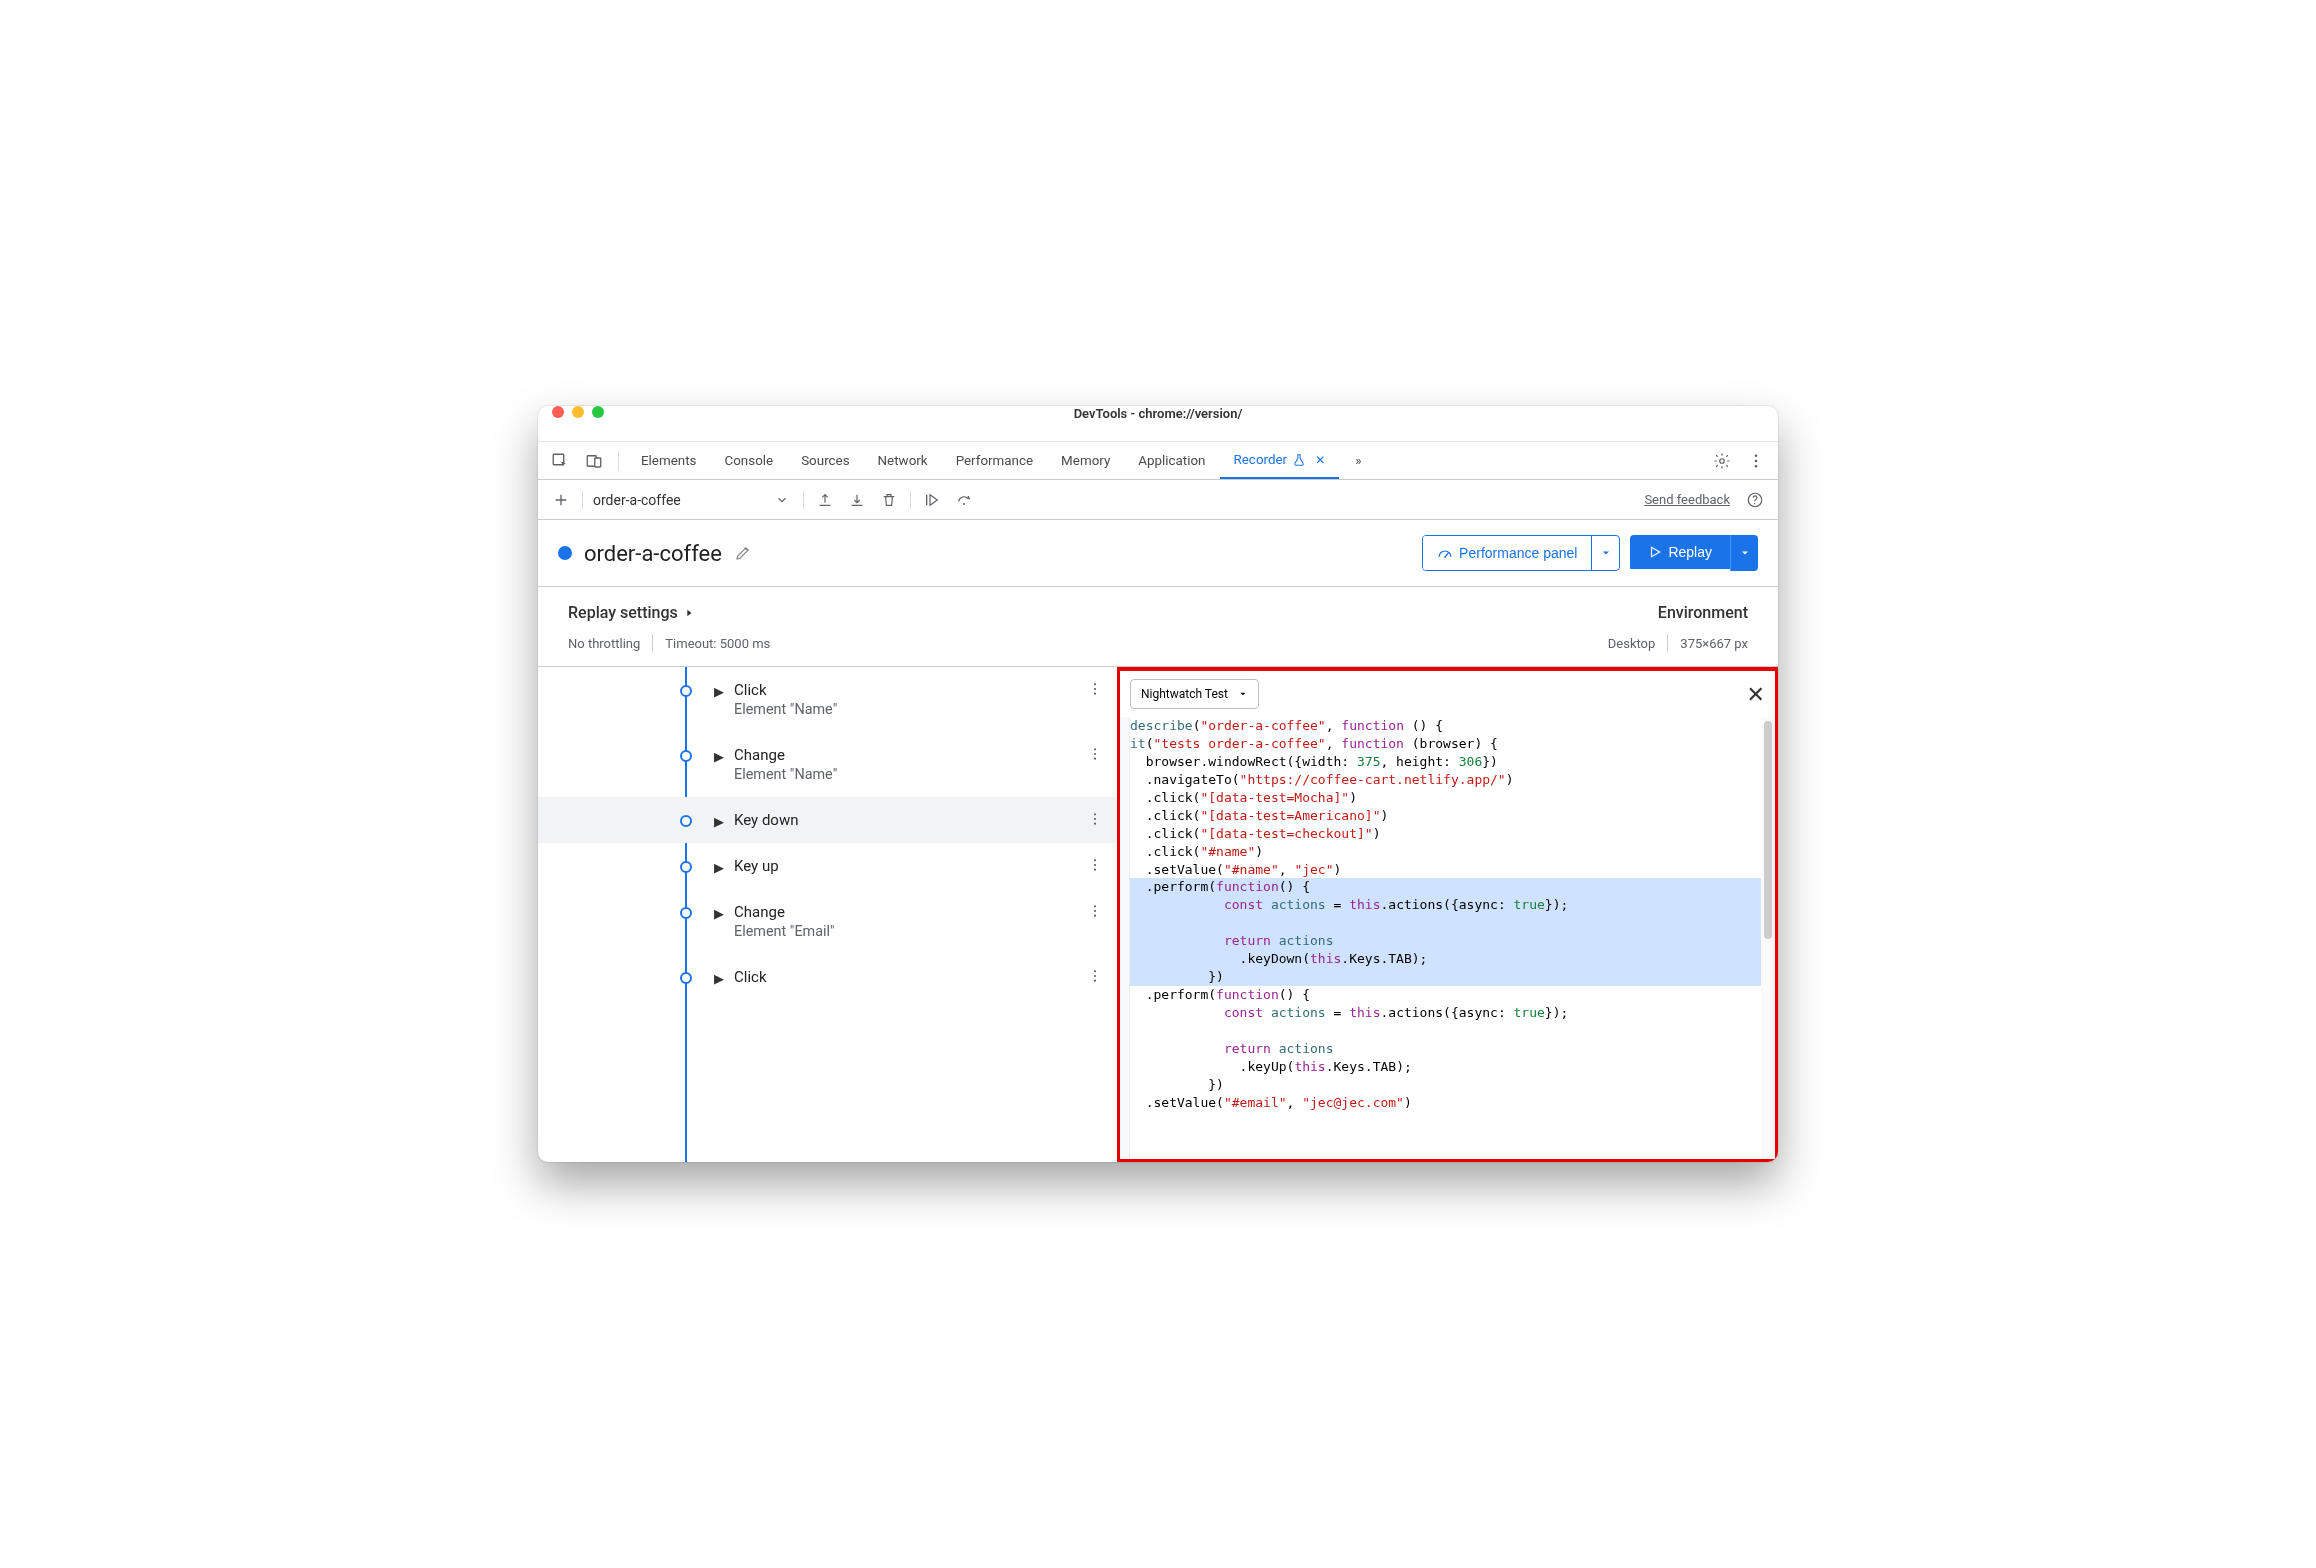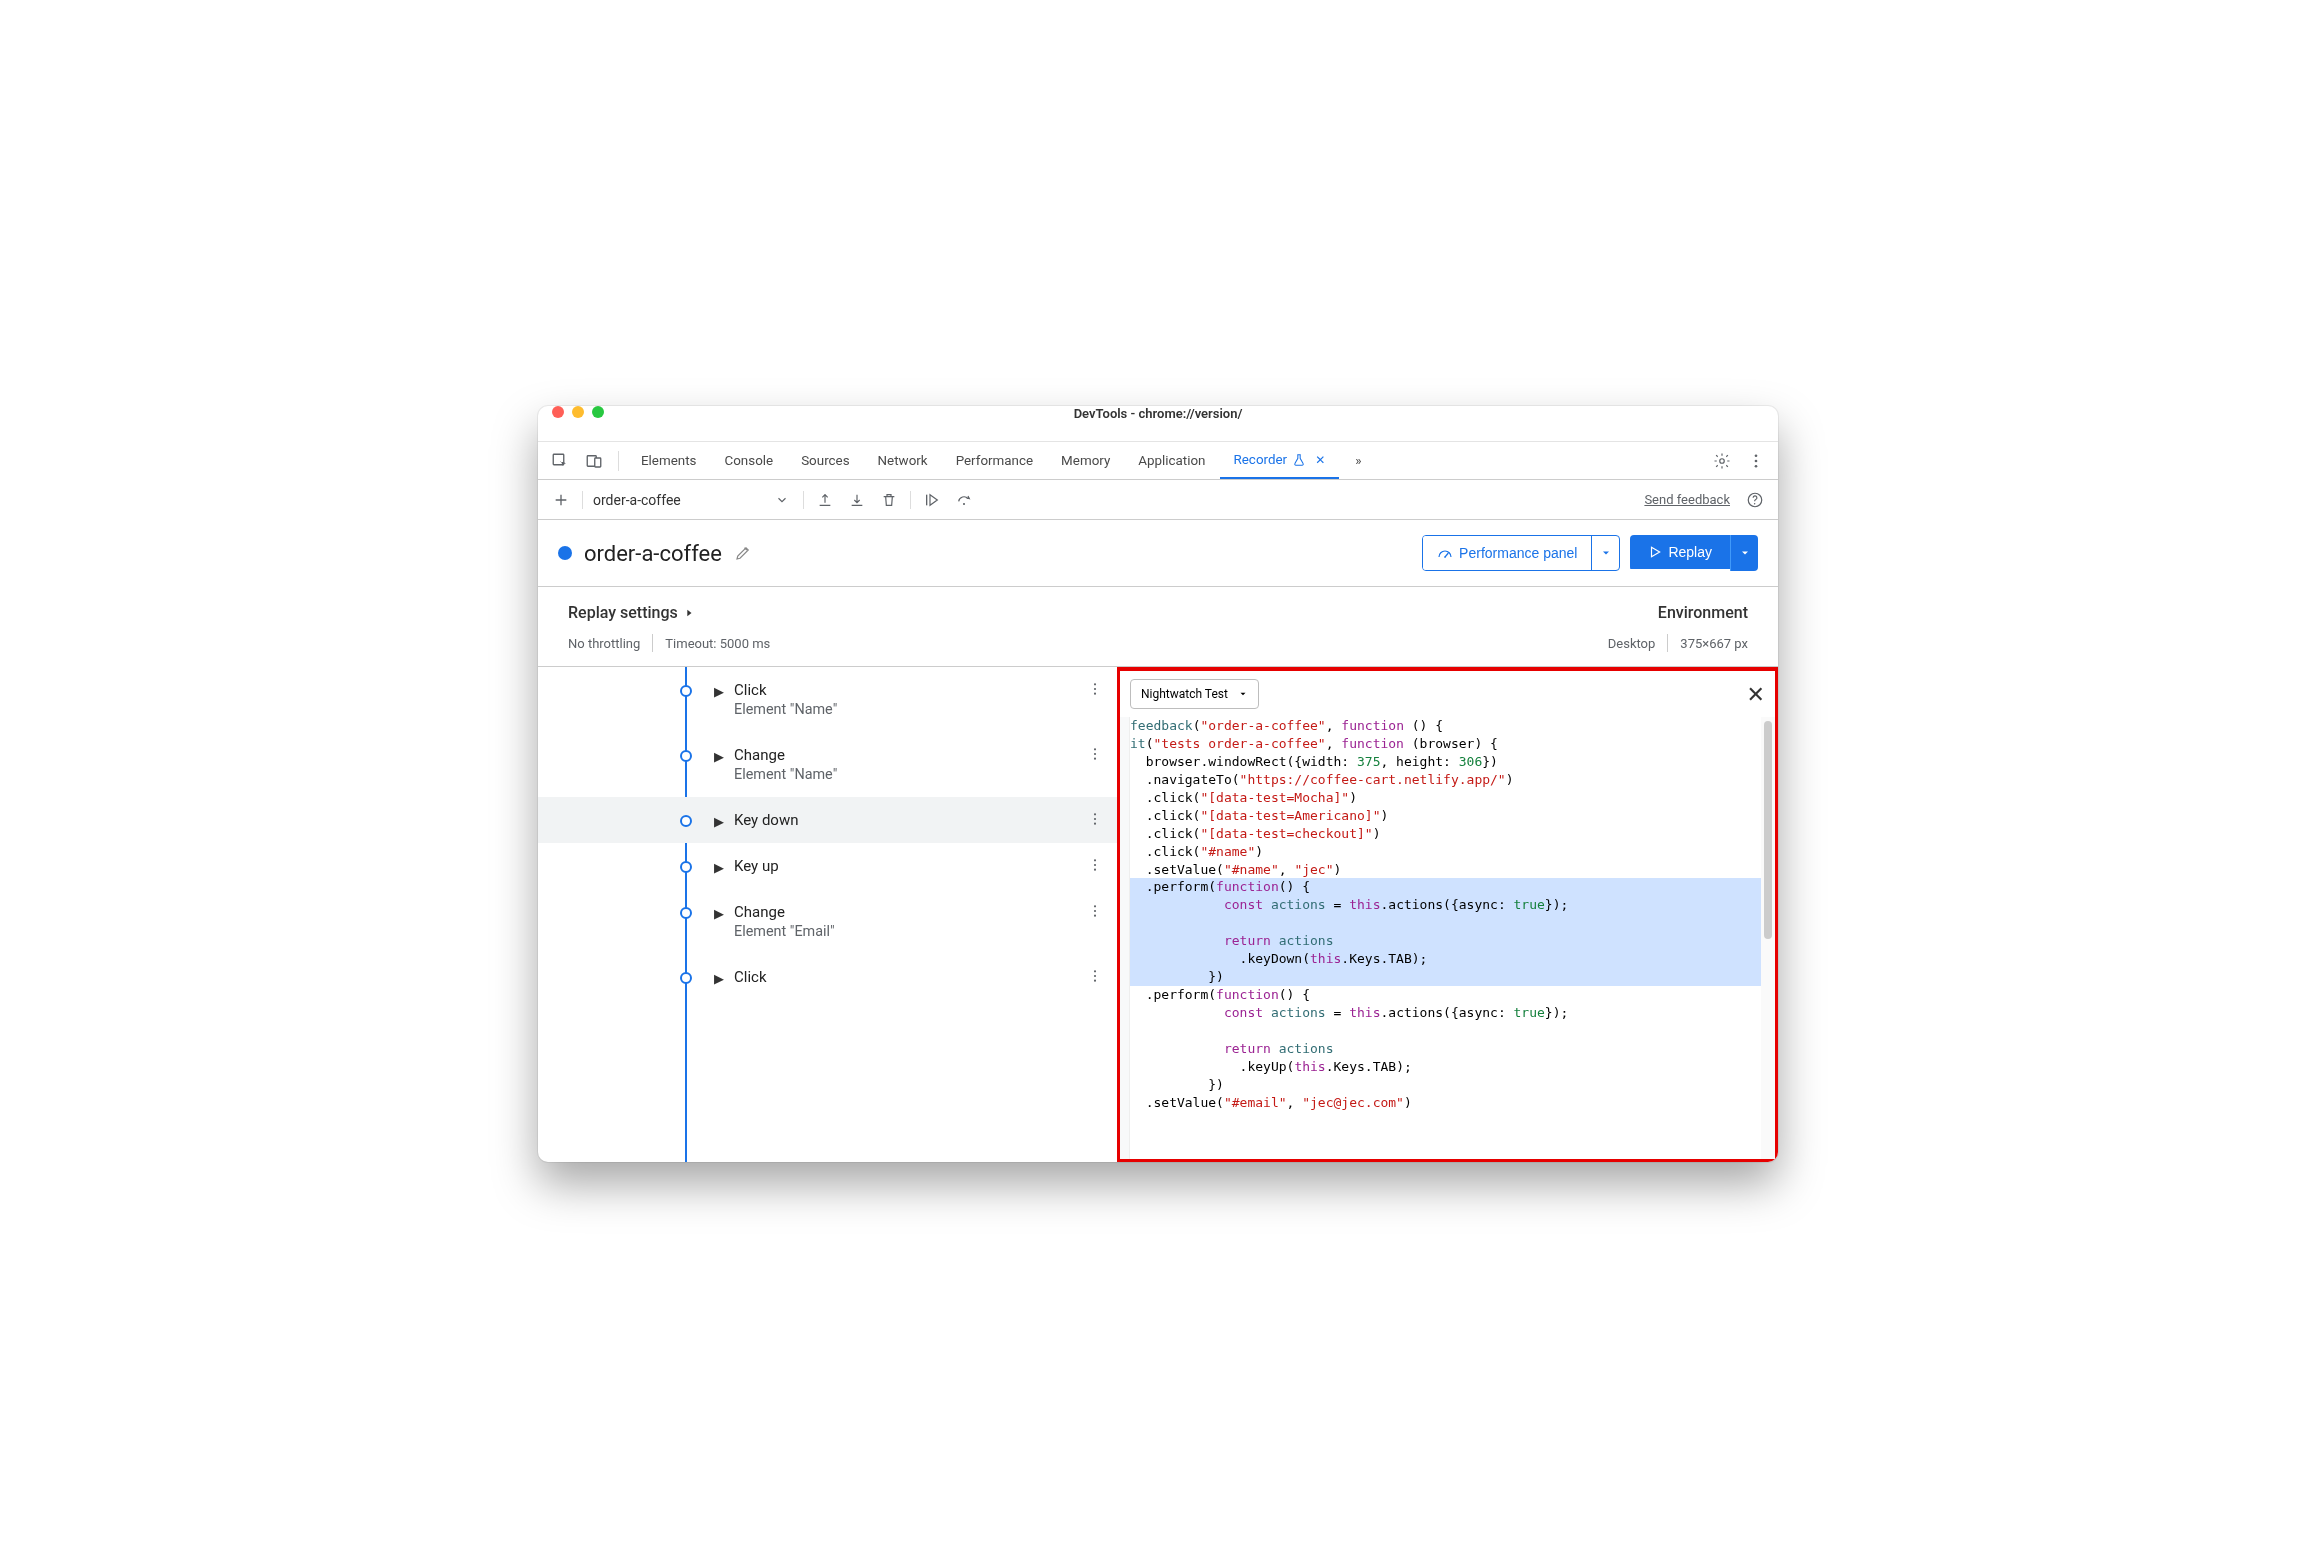--- a/index.html
+++ b/index.html
@@ -440,21 +440,21 @@
         <div class="dropdown">
           <span>Nightwatch Test</span>
           <svg width="10" height="10" viewBox="0 0 24 24" fill="currentColor">
               <path d="M6 9l6 6 6-6z"></path>
             </svg>
         </div>
         <div class="close">✕</div>
       </div>
       <div class="code-scroll">
         <div class="gutter"></div>
-        <div class="code" id="code-block"><span><span class="tok-id">feedback</span>(<span class="tok-str">"order-a-coffee"</span>, <span class="tok-kw">function</span> () {
+        <div class="code" id="code-block"><span><span class="tok-id">describe</span>(<span class="tok-str">"order-a-coffee"</span>, <span class="tok-kw">function</span> () {
 </span><span><span class="tok-id">it</span>(<span class="tok-str">"tests order-a-coffee"</span>, <span class="tok-kw">function</span> (browser) {
 </span><span>  browser.windowRect({width: <span class="tok-num">375</span>, height: <span class="tok-num">306</span>})
 </span><span>  .navigateTo(<span class="tok-str">"https://coffee-cart.netlify.app/"</span>)
 </span><span>  .click(<span class="tok-str">"[data-test=Mocha]"</span>)
 </span><span>  .click(<span class="tok-str">"[data-test=Americano]"</span>)
 </span><span>  .click(<span class="tok-str">"[data-test=checkout]"</span>)
 </span><span>  .click(<span class="tok-str">"#name"</span>)
 </span><span>  .setValue(<span class="tok-str">"#name"</span>, <span class="tok-str">"jec"</span>)
 </span><span class="hl">  .perform(<span class="tok-kw">function</span>() {
 </span><span class="hl">            <span class="tok-kw">const</span> <span class="tok-id">actions</span> = <span class="tok-kw">this</span>.actions({async: <span class="tok-bool">true</span>});

